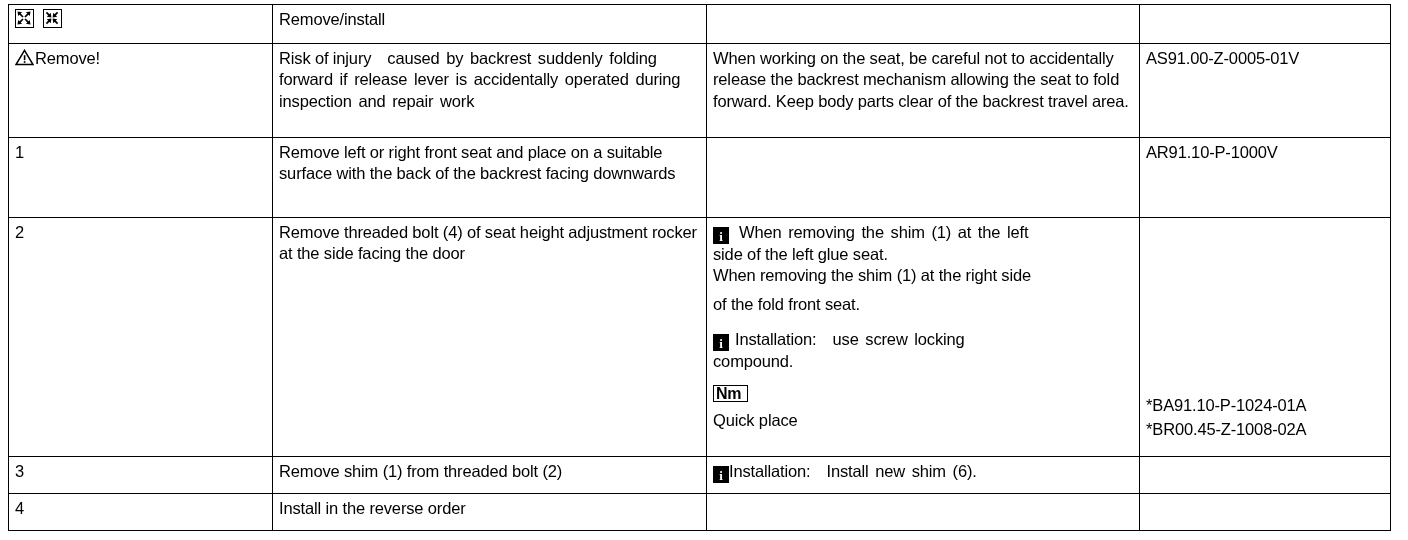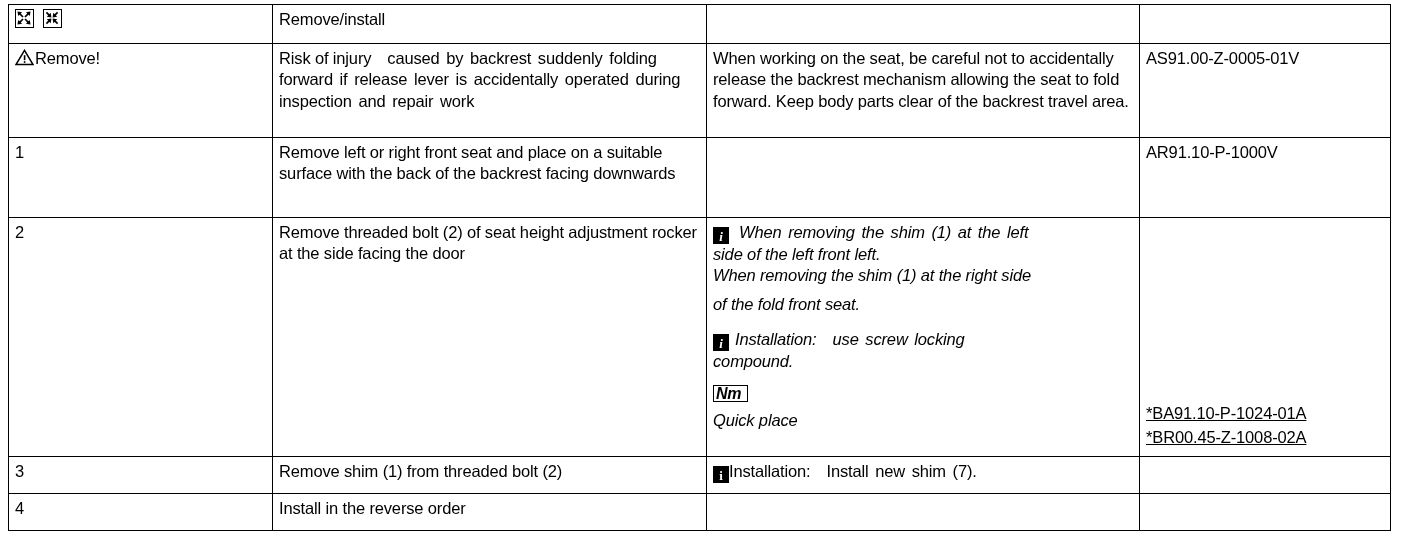--- a/index.html
+++ b/index.html
@@ -94,35 +94,34 @@
     border: 1.6px solid #000;
     font-size: 16px;
     font-weight: bold;
     line-height: 13px;
     padding: 1px 6px 1px 2px;
     font-family: "Liberation Sans", sans-serif;
     letter-spacing: -0.4px;
     box-sizing: border-box;
   }
 
-  .note-block { margin: 0; font-style: italic; }
+  .note-block { margin: 0; }
   .note-gap-sm { height: 7px; }
   .note-gap-md { height: 14px; }
   .note-gap-lg { height: 10px; }
   .lead-gap { display: inline-block; width: 16px; }
   .lead-gap-sm { display: inline-block; width: 10px; }
   .lead-gap-xs { display: inline-block; width: 6px; }
 
   .ref-lines { position: relative; height: 100%; }
   .ref-bottom {
     position: absolute;
     left: 0;
-    bottom: 2px;
+    bottom: 10px;
     width: 100%;
-    text-decoration: underline;
   }
   .ref-bottom div { line-height: 1.42; }
 
   .note-wide-words { word-spacing: 2.2px; }
 </style>
 </head>
 <body>
 
 <div class="sheet">
 <table class="work-table">
@@ -195,26 +194,26 @@
 
   <tr class="row-1">
     <td>1</td>
     <td>Remove left or right front seat and place on a suitable surface with the back of the backrest facing downwards</td>
     <td></td>
     <td>AR91.10-P-1000V</td>
   </tr>
 
   <tr class="row-2">
     <td>2</td>
-    <td>Remove threaded bolt (2) of seat height adjustment rocker at the side facing the door</td>
+    <td>Remove threaded bolt (4) of seat height adjustment rocker at the side facing the door</td>
     <td>
 
       <div class="note-block">
         <span class="info-icon">i</span><span class="lead-gap-sm"></span><span class="note-wide-words">When  removing  the shim  (1) at  the  left</span>
-        <div>side of the left front left.</div>
+        <div>side of the left glue seat.</div>
         <div>When removing the shim (1) at the right side</div>
         <div class="note-gap-sm"></div>
         <div>of the fold front seat.</div>
       </div>
 
       <div class="note-gap-md"></div>
 
       <div class="note-block">
         <span class="info-icon">i</span><span class="lead-gap-xs"></span><span>Installation:</span><span class="lead-gap"></span><span class="note-wide-words">use screw  locking</span>
         <div>compound.</div>
@@ -236,21 +235,21 @@
           <div>*BR00.45-Z-1008-02A</div>
         </div>
       </div>
     </td>
   </tr>
 
   <tr class="row-3">
     <td>3</td>
     <td>Remove shim (1) from threaded bolt (2)</td>
     <td>
-      <span class="info-icon">i</span><span>Installation:</span><span class="lead-gap"></span><span class="note-wide-words">Install  new  shim  (7).</span>
+      <span class="info-icon">i</span><span>Installation:</span><span class="lead-gap"></span><span class="note-wide-words">Install  new  shim  (6).</span>
     </td>
     <td></td>
   </tr>
 
   <tr class="row-4">
     <td>4</td>
     <td>Install in the reverse order</td>
     <td></td>
     <td></td>
   </tr>

